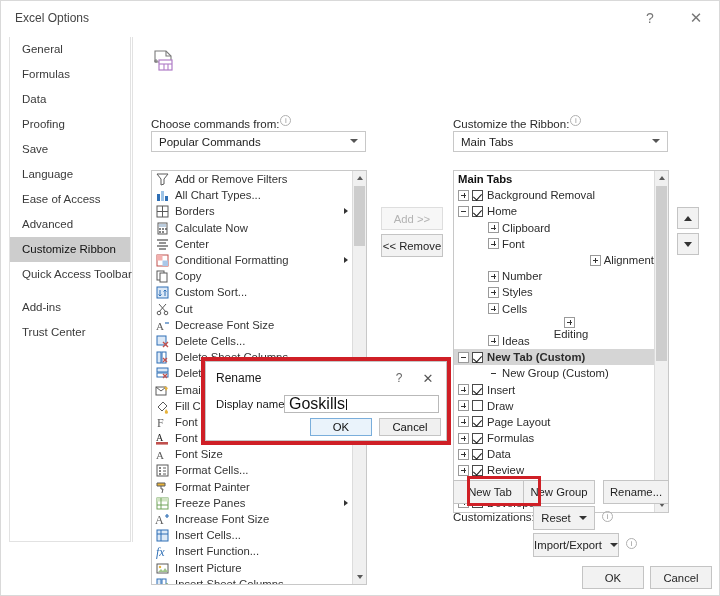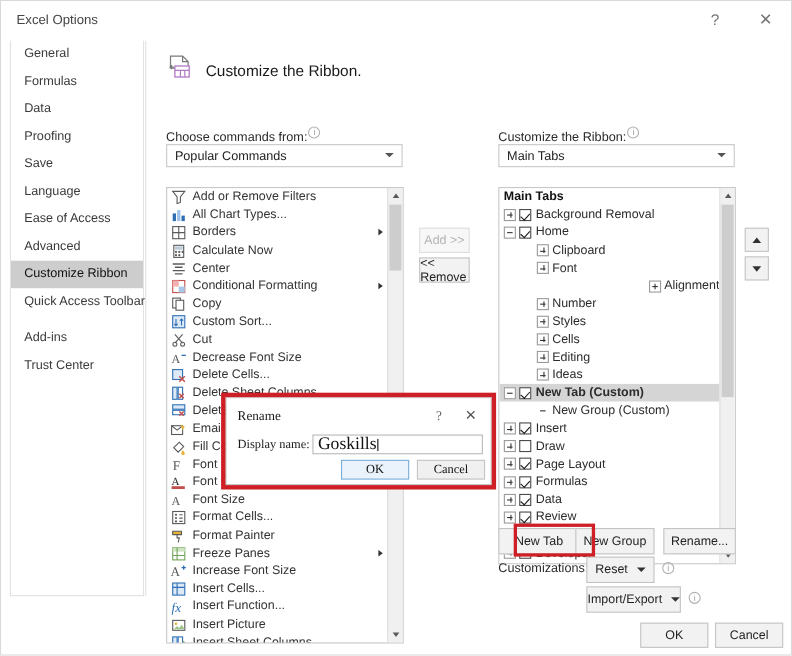--- a/index.html
+++ b/index.html
@@ -141,21 +141,21 @@
     margin-right:4px; flex:0 0 11px; position:relative;
   }
   .cbx.on::after{
     content:""; position:absolute; left:2px; top:1px;
     width:4px;height:7px;border:solid #1a1a1a;border-width:0 1.6px 1.6px 0;
     transform:rotate(42deg);
   }
 
   
   .mid-btn {
-    position:absolute; width:46px; height:23px;
+    position:absolute; width:62px; height:23px;
     border:1px solid #c4c4c4; background:#f2f2f2;
     font-size:11.3px; display:flex; align-items:center; justify-content:center;
     color:#222;
   }
   .mid-btn.disabled { color:#b3b3b3; border-color:#dedede; background:#f7f7f7; }
 
   
   .mv-btn {
     position:absolute; width:22px; height:22px;
     border:1px solid #c4c4c4; background:#f2f2f2;
@@ -188,21 +188,20 @@
   
   .redbox {
     position:absolute; border:3px solid #cf1f26; pointer-events:none;
   }
 
   
   #rename-dialog {
     position:absolute; left:204px; top:360px; width:242px; height:80px;
     background:#fff; border:1px solid #c6c6c6;
     z-index:40;
-    font-family:Liberation Serif, serif;
   }
   #rn-title { position:absolute; left:10px; top:9px; font-size:12px; color:#1a1a1a; }
   #rn-help { position:absolute; right:36px; top:6px; width:22px;height:20px;
              display:flex;align-items:center;justify-content:center;color:#666;font-size:12px;}
   #rn-close{ position:absolute; right:6px; top:6px; width:24px;height:20px;
              display:flex;align-items:center;justify-content:center;color:#555;font-size:13px;}
   #rn-label { position:absolute; left:10px; top:36px; font-size:11.3px; color:#1a1a1a; }
   #rn-input {
     position:absolute; left:78px; top:33px; width:155px; height:18px;
     border:1px solid #b9b9b9; background:#fff;
@@ -261,21 +260,20 @@
         <svg width="26" height="26" viewBox="0 0 26 26">
           <path d="M4 2 h11 l5 5 v6 h-16 z" fill="#ffffff" stroke="#7a7a7a" stroke-width="1.1"></path>
           <path d="M15 2 v5 h5" fill="none" stroke="#7a7a7a" stroke-width="1.1"></path>
           <rect x="8" y="11" width="13" height="10" fill="#ffffff" stroke="#b07cc6" stroke-width="1.2"></rect>
           <line x1="8" y1="15" x2="21" y2="15" stroke="#b07cc6" stroke-width="1.1"></line>
           <line x1="13" y1="15" x2="13" y2="21" stroke="#b07cc6" stroke-width="1.1"></line>
           <line x1="17" y1="15" x2="17" y2="21" stroke="#b07cc6" stroke-width="1.1"></line>
           <path d="M3 12 h4 M5 10 v4" stroke="#7a7a7a" stroke-width="1"></path>
         </svg>
       </span>
-      <span id="panel-title">Customize the Ribbon.</span>
     </div>
 
     <div class="col-label" style="left:18px; top:78px;">
       <span>Choose commands from:</span><span class="info-i">i</span>
     </div>
     <div class="combo" style="left:18px; top:94px; width:215px;">
       <span>Popular Commands</span>
       <span class="caret"></span>
     </div>
 
@@ -547,21 +545,21 @@
             <span>Number</span>
           </div>
           <div class="tree-row" style="padding-left: 34px; text-align: right;">
             <span class="expander plus"></span>
             <span>Styles</span>
           </div>
           <div class="tree-row" style="padding-left: 34px;">
             <span class="expander plus"></span>
             <span>Cells</span>
           </div>
-          <div class="tree-row" style="padding-left: 34px;">
+          <div class="tree-row" style="padding-left: 34px; flex-direction: column;">
             <span class="expander plus"></span>
             <span>Editing</span>
           </div>
           <div class="tree-row" style="padding-left: 34px;">
             <span class="expander plus"></span>
             <span>Ideas</span>
           </div>
           <div class="tree-row selected" style="padding-left: 4px;">
             <span class="expander"></span>
             <span class="cbx on"></span>

